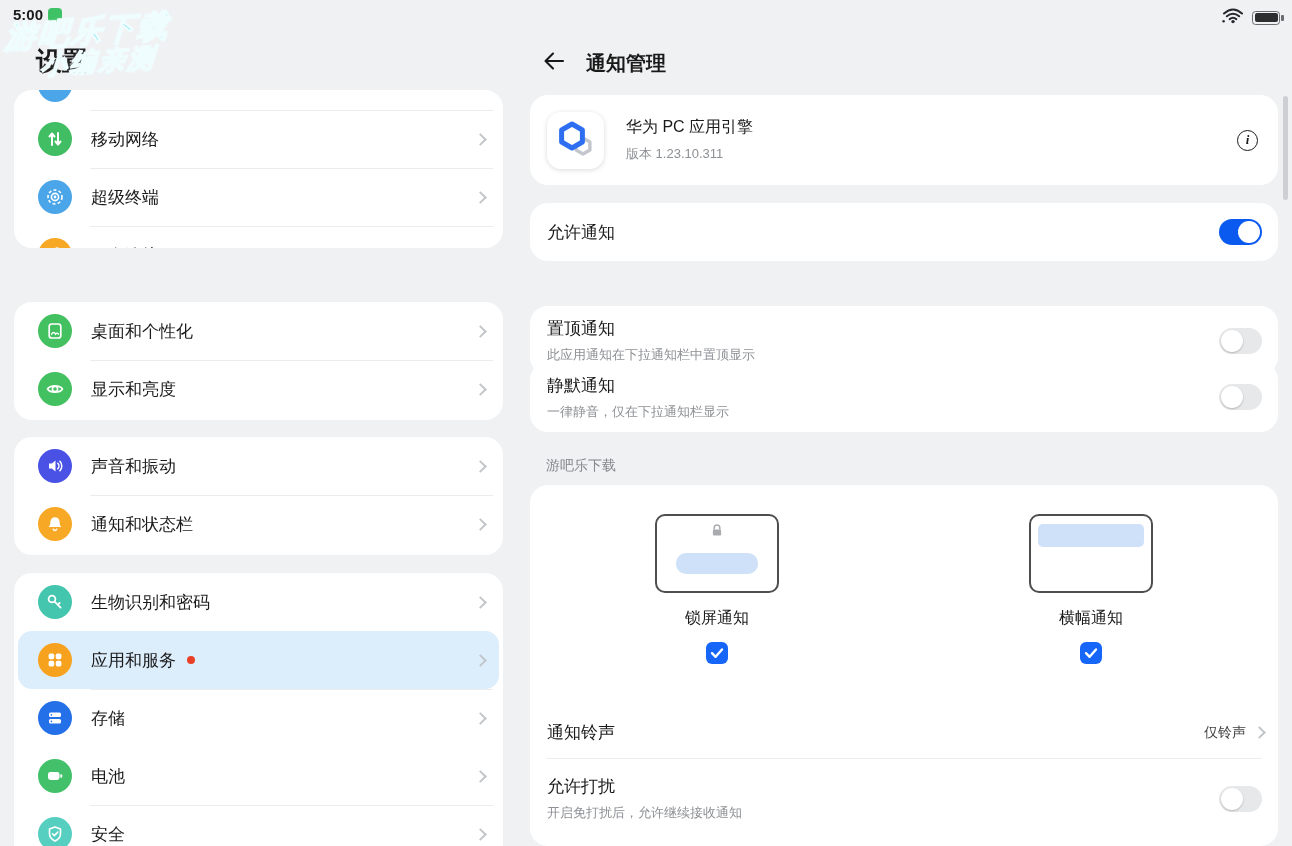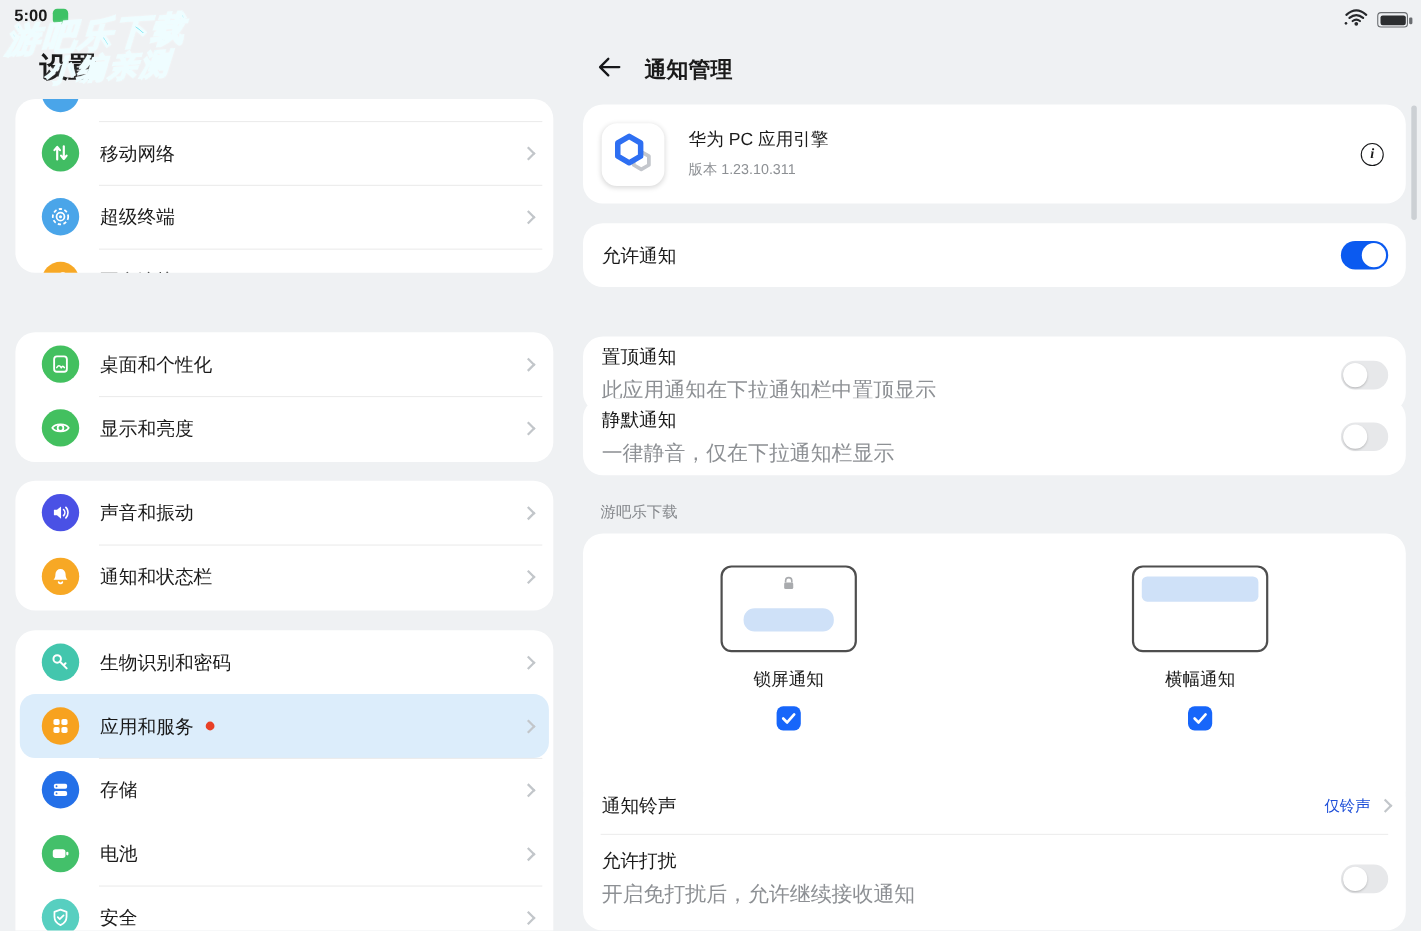--- a/index.html
+++ b/index.html
@@ -54,21 +54,21 @@
   .info{margin-left:auto;width:21px;height:21px;border:1.7px solid #17181a;border-radius:50%;flex:none;
         display:flex;align-items:center;justify-content:center;
         font-size:13px;font-weight:700;font-style:italic;font-family:"Liberation Serif",serif;}
 
   #togglecard1{top:203px;height:58px;display:flex;align-items:center;padding:0 16px 0 17px;}
   .rlabel{font-size:17px;}
   .tworow{display:flex;align-items:center;padding:0 16px 0 17px;}
   #togglecard2{top:277px;height:69px;margin-top:29px;}
   #togglecard3{top:362px;height:70px;}
   #bottomrow2{height:79px;justify-content:space-between;}
-  .sub{font-size:19px;color:#8d9094;margin-top:6px;}
+  .sub{font-size:13px;color:#8d9094;margin-top:6px;}
   .toggle{margin-left:auto;width:43px;height:26px;border-radius:13px;position:relative;flex:none;}
   .toggle.on{background:#0b5af0;}
   .toggle.off{background:#e7e8ea;}
   .knob{position:absolute;top:2px;width:22px;height:22px;border-radius:50%;background:#fff;}
   .toggle.on .knob{right:2px;}
   .toggle.off .knob{left:2px;box-shadow:0 1px 2px rgba(0,0,0,.22);}
 
   .section-label{left:546px;top:457px;font-size:14px;color:#84878b;}
 
   #remindercard{top:485px;height:252px;display:flex;}
@@ -76,21 +76,21 @@
   .pbox{width:124px;height:79px;border:2.5px solid #4e4e4e;border-radius:10px;background:#fff;position:relative;}
   .pbar{position:absolute;background:#cfe1f8;left:50%;transform:translateX(-50%);}
   .lock-bar{top:37px;width:82px;height:21px;border-radius:10px;}
   .banner-bar{top:8px;width:106px;height:23px;border-radius:5px;}
   .plock{position:absolute;left:50%;top:7px;transform:translateX(-50%);}
   .plabel{margin-top:15px;font-size:16px;}
   .checkbox{margin-top:13px;width:22px;height:22px;border-radius:6px;background:#1766fa;display:flex;align-items:center;justify-content:center;}
 
   #bottomcard{top:707px;height:139px;}
   .brow1{height:51px;display:flex;align-items:center;padding:0 14px 0 17px;}
-  .bvalue{margin-left:auto;font-size:14px;color:#1d4ed8;margin-right:9px;}
+  .bvalue{margin-left:auto;font-size:14px;color:#404040;margin-right:9px;}
   .bdivider{height:1px;background:#ededed;margin:0 16px;}
 </style>
 </head>
 <body>
 
 <div class="abs time">5:00</div>
 <div class="abs rec-badge"></div>
 <div class="abs statusbar-right">
   <span>
     <svg width="22" height="17" viewBox="0 0 22 17">

